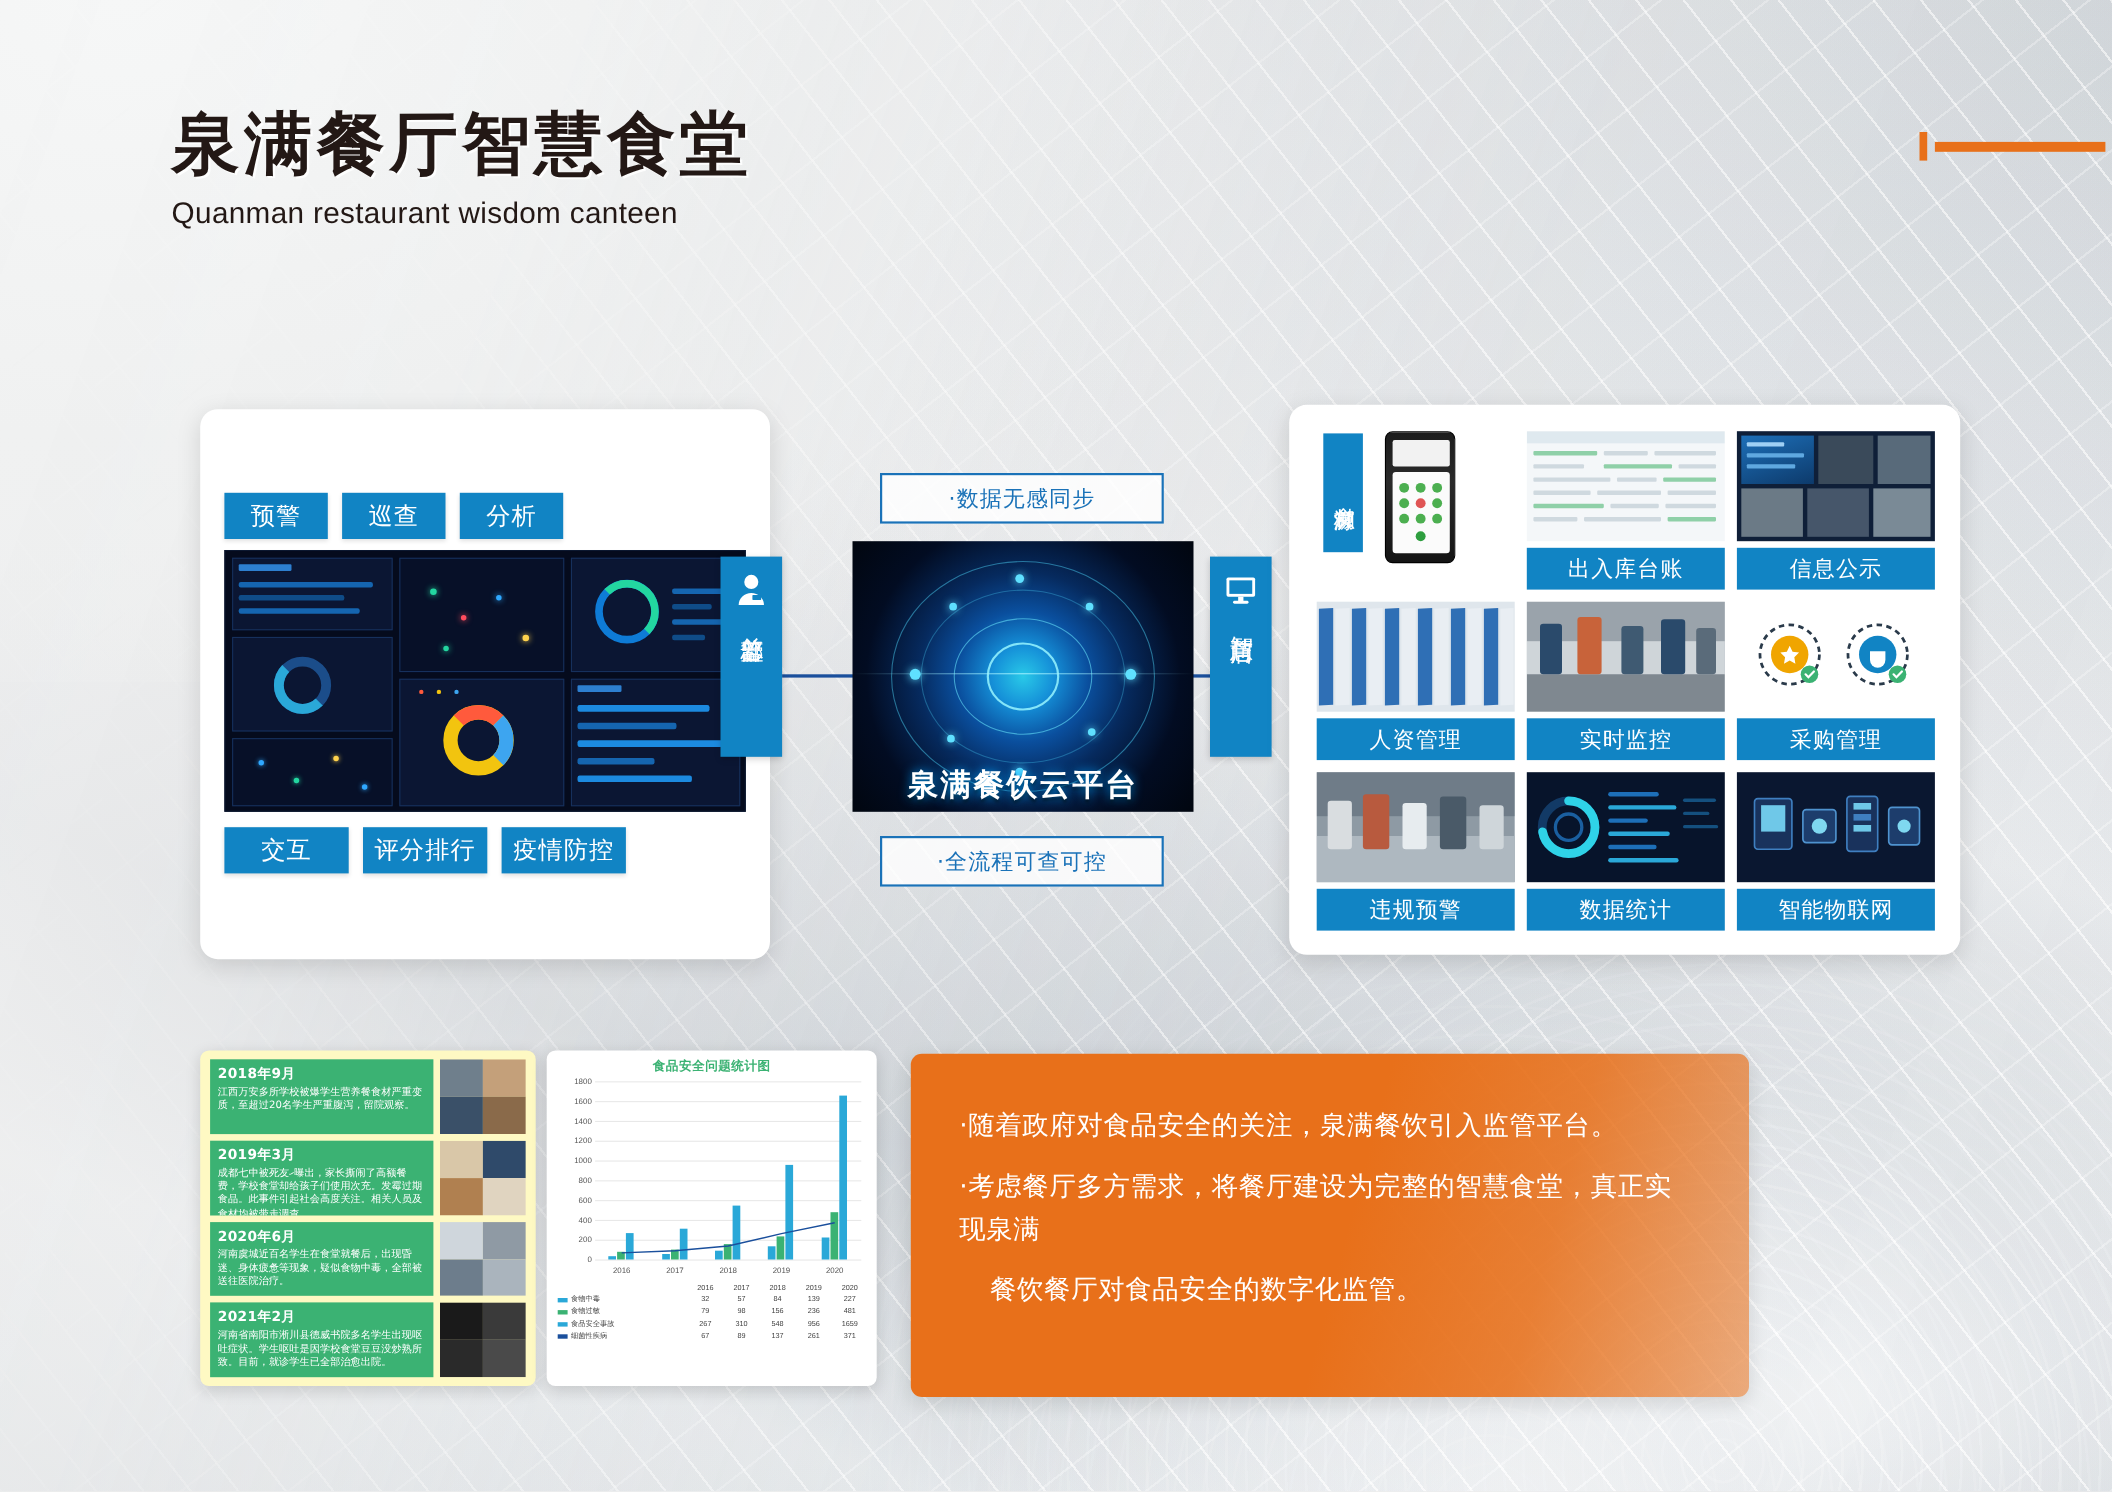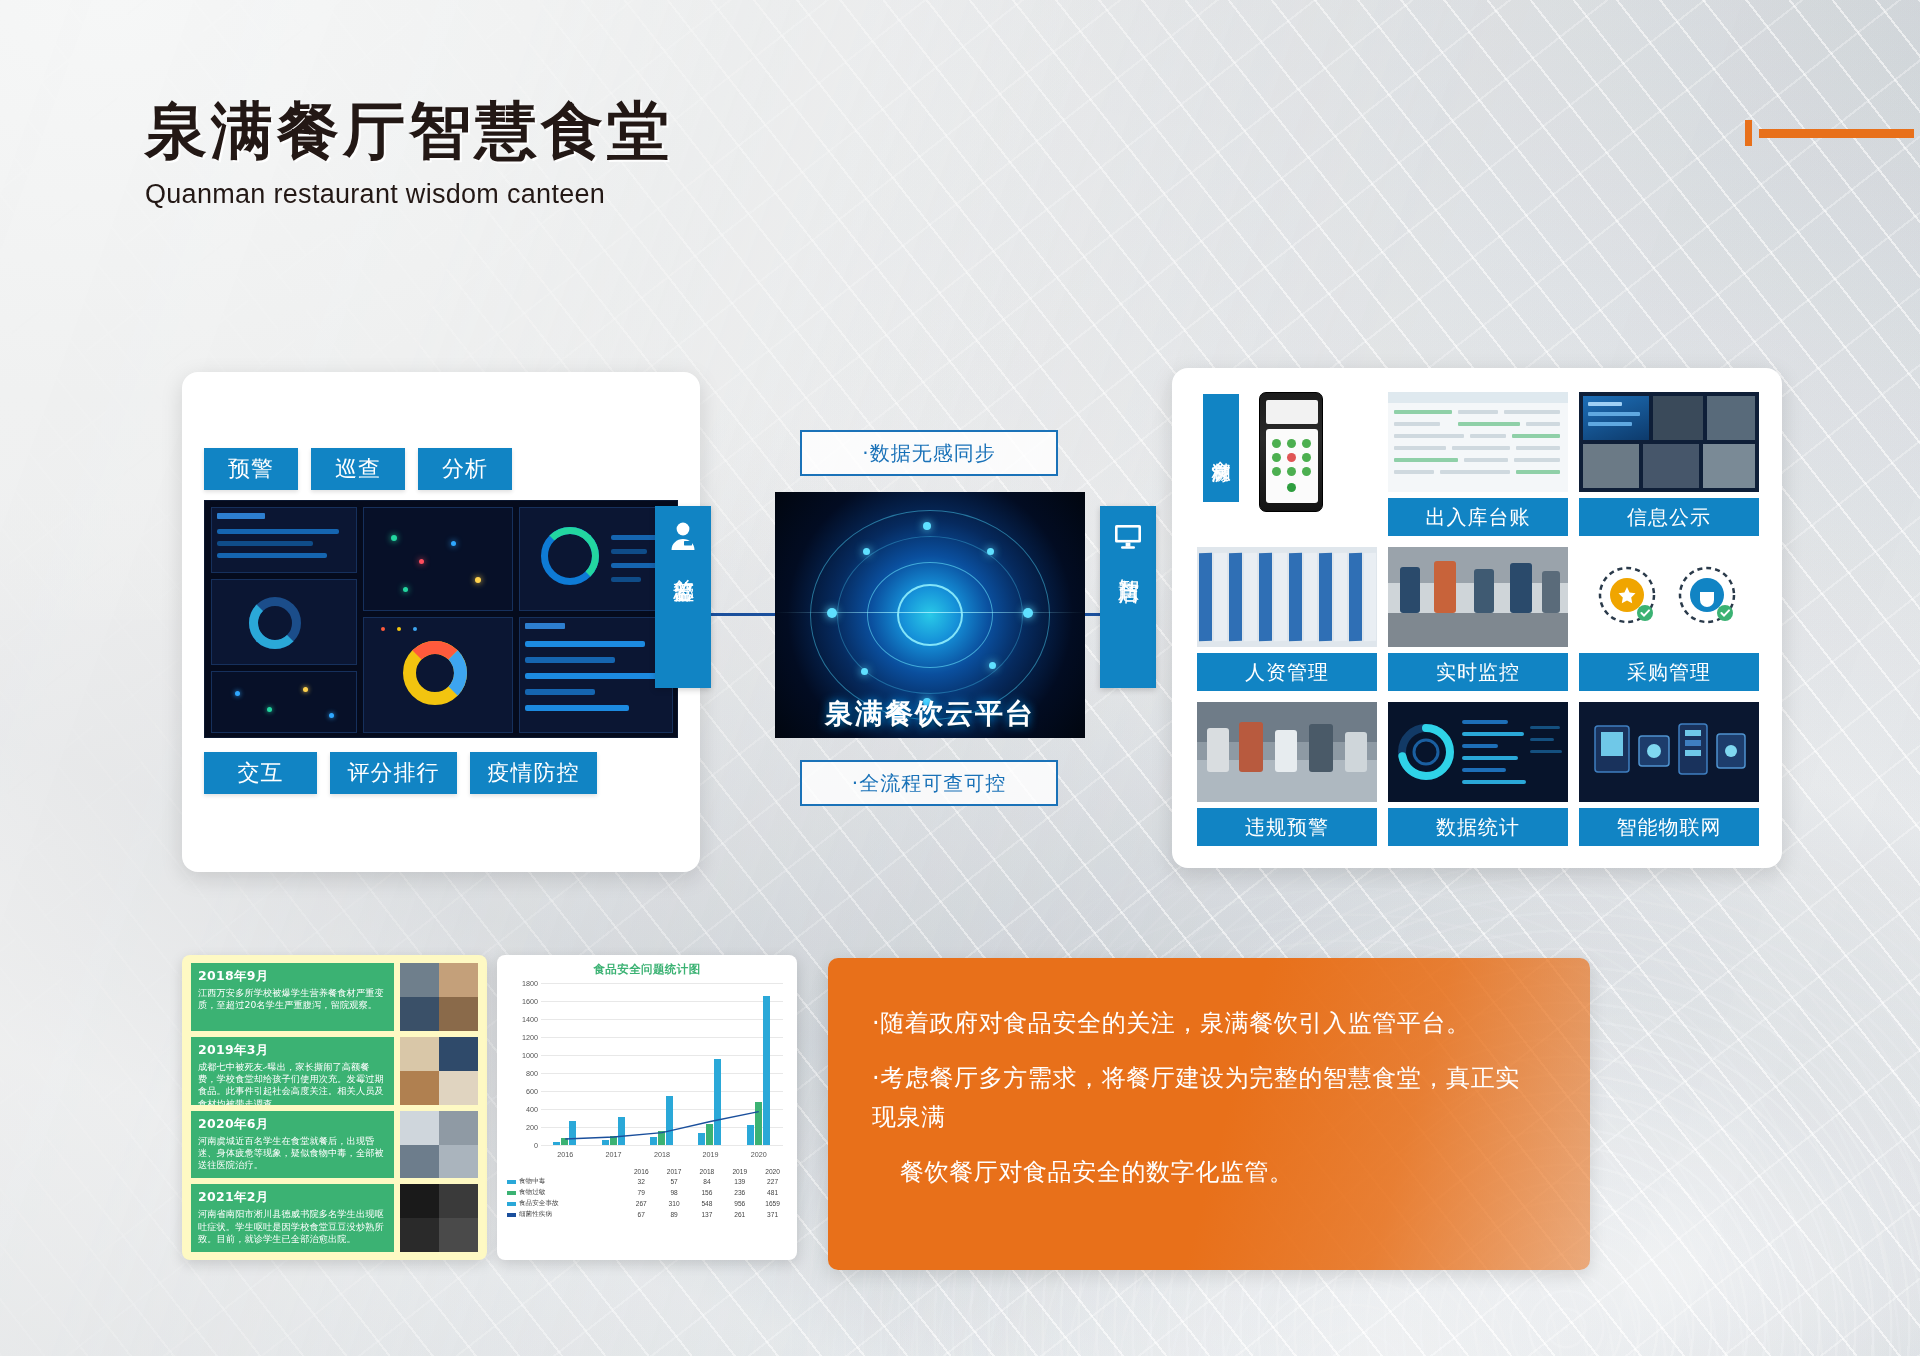--- a/index.html
+++ b/index.html
@@ -45,21 +45,21 @@
     content:"";
     position:absolute; inset:0;
     background:
       repeating-radial-gradient(circle at 70% 95%, rgba(255,255,255,0.45) 0px, rgba(255,255,255,0.45) 2px, rgba(255,255,255,0) 3px, rgba(255,255,255,0) 18px),
       repeating-radial-gradient(circle at 52% 105%, rgba(255,255,255,0.30) 0px, rgba(255,255,255,0.30) 2px, rgba(255,255,255,0) 3px, rgba(255,255,255,0) 26px);
     mask-image:radial-gradient(ellipse at 68% 92%, #000 0%, rgba(0,0,0,0.5) 45%, rgba(0,0,0,0) 75%);
     -webkit-mask-image:radial-gradient(ellipse at 68% 92%, #000 0%, rgba(0,0,0,0.5) 45%, rgba(0,0,0,0) 75%);
   }
 
   
-  #title-block { position:absolute; left:145px; top:96px; }
+  #title-block { position:absolute; left:156px; top:96px; }
   #main-title {
     font-size:62px; font-weight:bold; color:#231815;
     letter-spacing:4px; line-height:1.12;
     text-shadow:2px 2px 0 rgba(255,255,255,0.85);
     font-family:"DejaVu Sans","Liberation Sans",sans-serif;
   }
   #sub-title {
     margin-top:14px;
     font-size:27px; color:#231815; letter-spacing:0.3px;
     font-family:"Liberation Sans",sans-serif;
@@ -82,21 +82,21 @@
     background:#1184c4; color:#fff; text-align:center;
     font-size:22px; letter-spacing:1px;
     display:flex; align-items:center; justify-content:center;
     height:42px; box-shadow:0 2px 4px rgba(0,0,0,0.12);
     font-family:"DejaVu Sans","Liberation Sans",sans-serif;
   }
   #row-top    { left:204px; top:448px; }
   #row-bottom { left:204px; top:752px; }
   #row-top .blue-btn    { width:94px; }
   #row-bottom .blue-btn { width:113px; }
-  #row-bottom .blue-btn.wide { width:127px; }
+  #row-bottom .blue-btn.wide { width:113px; }
 
   
   #dashboard {
     position:absolute; left:204px; top:500px; width:474px; height:238px;
     background:#050b1d; overflow:hidden;
     border:1px solid #0c1830;
   }
   .dash-panel { position:absolute; background:#0b1633; border:1px solid #16305c; }
   .dash-title { position:absolute; height:6px; background:#1b4d8a; border-radius:1px; }
   .dash-bar   { position:absolute; height:5px; border-radius:2px; }

